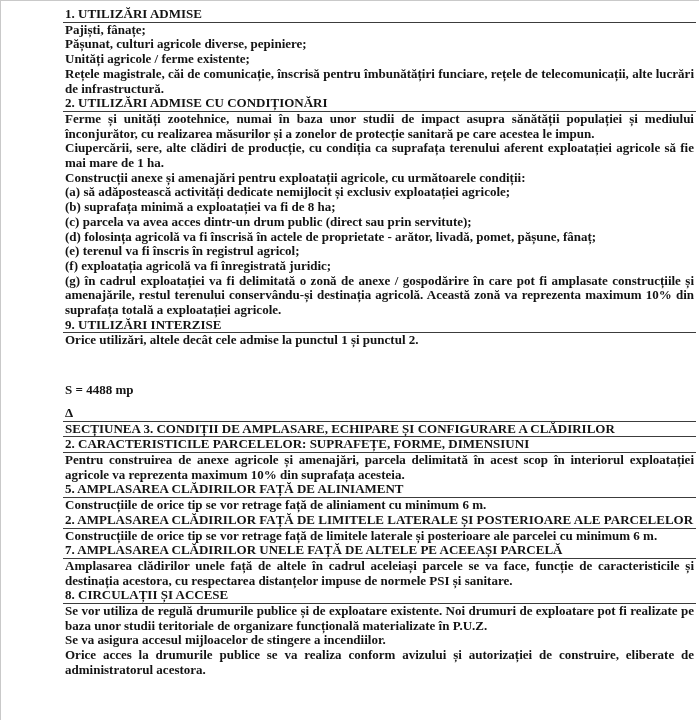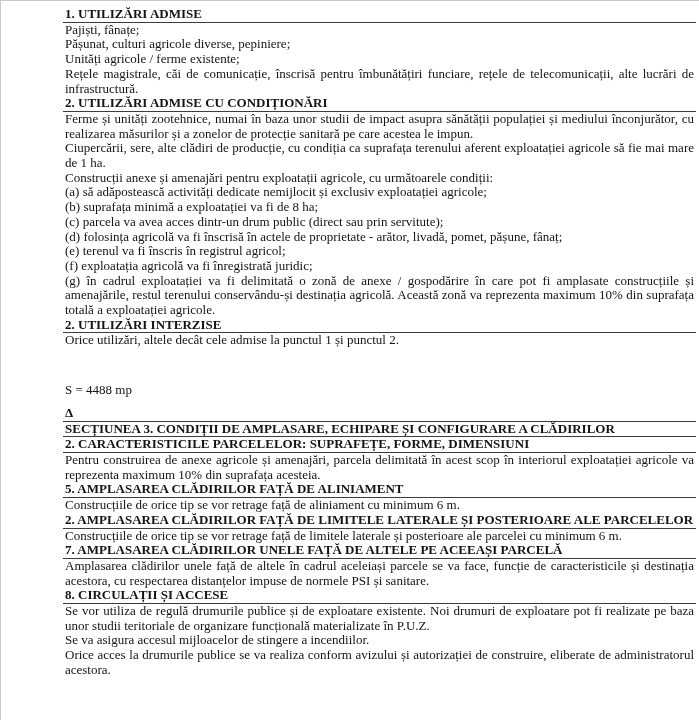--- a/index.html
+++ b/index.html
@@ -4,21 +4,21 @@
 <style>
   * { margin:0; padding:0; box-sizing:border-box; }
   html, body { width:699px; height:720px; overflow:hidden; background:#f2f2f2; }
   body { font-family:"Liberation Serif", serif; color:#141414; }
   .page {
     position:relative; width:699px; height:720px; background:#ffffff;
     border-left:1px solid #c9c9c9; border-top:1px solid #c9c9c9;
     padding:6px 3px 0 62px; overflow:hidden;
   }
   .doc-body { width:100%; }
-  .block { font-size:13px; line-height:14.7px; text-align:justify; padding:0 2px; }
+  .block { font-size:13px; line-height:14.7px; text-align:justify; padding:0 2px;font-weight:bold; }
   .heading { font-weight:bold; }
   .symbol { font-weight:bold; font-size:13px; }
   .rule { border-bottom:1px solid #3c3c3c; }
   .spacer { width:100%; }
   .spacer.large { height:27px; }
   .spacer.small { height:8px; }
 </style>
 </head>
 <body>
 
@@ -33,21 +33,21 @@
       <div class="block para">Ferme și unități zootehnice, numai în baza unor studii de impact asupra sănătății populației și mediului înconjurător, cu realizarea măsurilor și a zonelor de protecție sanitară pe care acestea le impun.</div>
       <div class="block para">Ciupercării, sere, alte clădiri de producție, cu condiția ca suprafața terenului aferent exploatației agricole să fie mai mare de 1 ha.</div>
       <div class="block para">Construcții anexe și amenajări pentru exploatații agricole, cu următoarele condiții:</div>
       <div class="block para">(a) să adăpostească activități dedicate nemijlocit și exclusiv exploatației agricole;</div>
       <div class="block para">(b) suprafața minimă a exploatației va fi de 8 ha;</div>
       <div class="block para">(c) parcela va avea acces dintr-un drum public (direct sau prin servitute);</div>
       <div class="block para">(d) folosința agricolă va fi înscrisă în actele de proprietate - arător, livadă, pomet, pășune, fânaț;</div>
       <div class="block para">(e) terenul va fi înscris în registrul agricol;</div>
       <div class="block para">(f) exploatația agricolă va fi înregistrată juridic;</div>
       <div class="block para">(g) în cadrul exploatației va fi delimitată o zonă de anexe / gospodărire în care pot fi amplasate construcțiile și amenajările, restul terenului conservându-și destinația agricolă. Această zonă va reprezenta maximum 10% din suprafața totală a exploatației agricole.</div>
-      <div class="block heading rule">2. UTILIZĂRI INTERZISE</div>
+      <div class="block heading rule">9. UTILIZĂRI INTERZISE</div>
       <div class="block para">Orice utilizări, altele decât cele admise la punctul 1 și punctul 2.</div>
       <div class="spacer large"></div>
       <div class="spacer small"></div>
       <div class="block para">S = 4488 mp</div>
       <div class="spacer small"></div>
       <div class="block symbol rule">Δ</div>
       <div class="block heading rule">SECȚIUNEA 3. CONDIȚII DE AMPLASARE, ECHIPARE ȘI CONFIGURARE A CLĂDIRILOR</div>
       <div class="block heading rule">2. CARACTERISTICILE PARCELELOR: SUPRAFEȚE, FORME, DIMENSIUNI</div>
       <div class="block para">Pentru construirea de anexe agricole și amenajări, parcela delimitată în acest scop în interiorul exploatației agricole va reprezenta maximum 10% din suprafața acesteia.</div>
       <div class="block heading rule">5. AMPLASAREA CLĂDIRILOR FAȚĂ DE ALINIAMENT</div>

